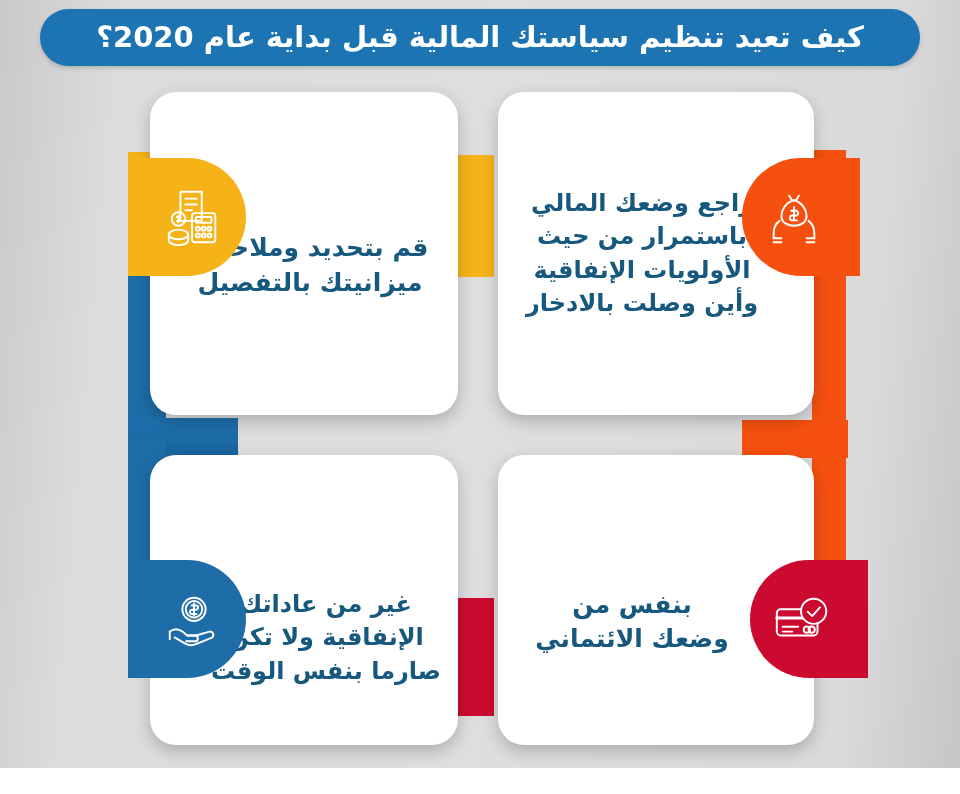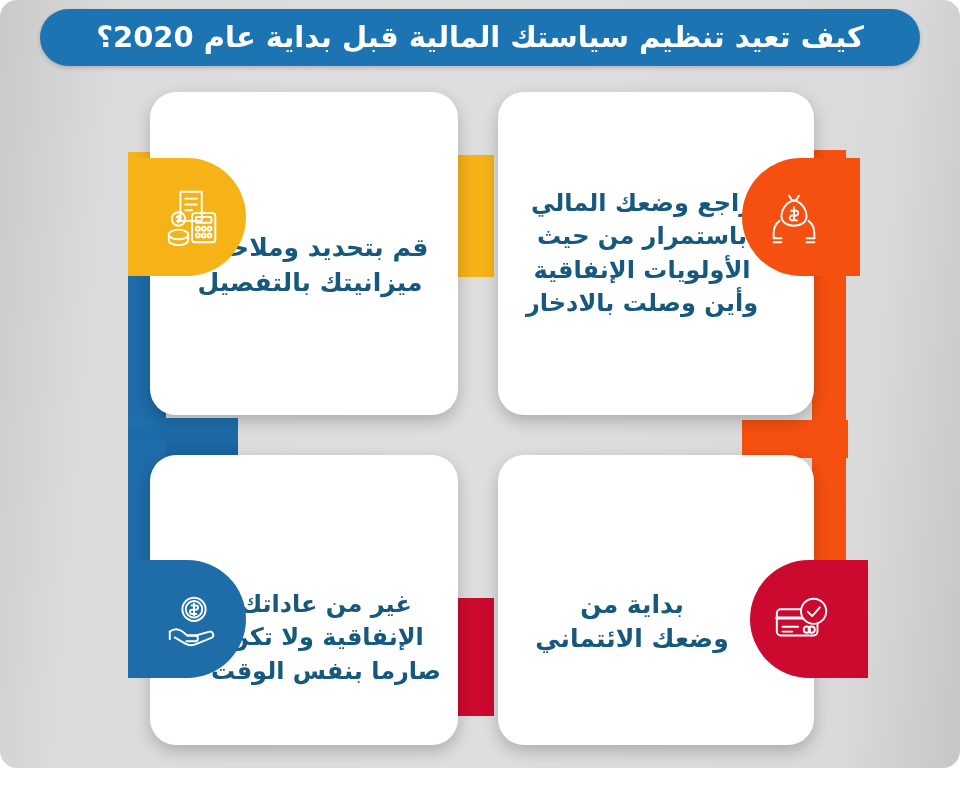--- a/index.html
+++ b/index.html
@@ -11,21 +11,20 @@
   body {
     font-family: "DejaVu Sans", "Liberation Sans", sans-serif;
   }
 
   .poster {
     position: relative;
     width: 960px;
     height: 768px;
     overflow: hidden;
     background: linear-gradient(95deg, #c9c9c9 0%, #dcdcdc 12%, #dedede 50%, #dadada 88%, #c6c6c6 100%);
-    border-radius: 17px;
   }
 
   
   .title-bar {
     position: absolute;
     left: 40px;
     top: 9px;
     width: 880px;
     height: 57px;
     background: #1c74b2;
@@ -204,21 +203,21 @@
 وأين وصلت بالادخار</div>
   </div>
 
   <div class="card card-bl">
     <div class="card-text">غير من عاداتك
 الإنفاقية ولا تكن
 صارما بنفس الوقت</div>
   </div>
 
   <div class="card card-br">
-    <div class="card-text">بداية من
+    <div class="card-text">بنفس من
 وضعك الائتماني</div>
   </div>
 
   <div class="halfcircle hc-left hc-yellow">
     <svg width="62" height="62" viewBox="0 0 64 64" fill="none" stroke="#ffffff" stroke-width="2" stroke-linecap="round" stroke-linejoin="round">
       <path d="M18 6 h22 v30 h-22 z"></path>
       <path d="M23 13 h12 M23 19 h12 M23 25 h7"></path>
       <rect x="30" y="28" width="24" height="30" rx="3"></rect>
       <rect x="34" y="32" width="16" height="6" rx="1"></rect>
       <circle cx="36" cy="44" r="2"></circle>

